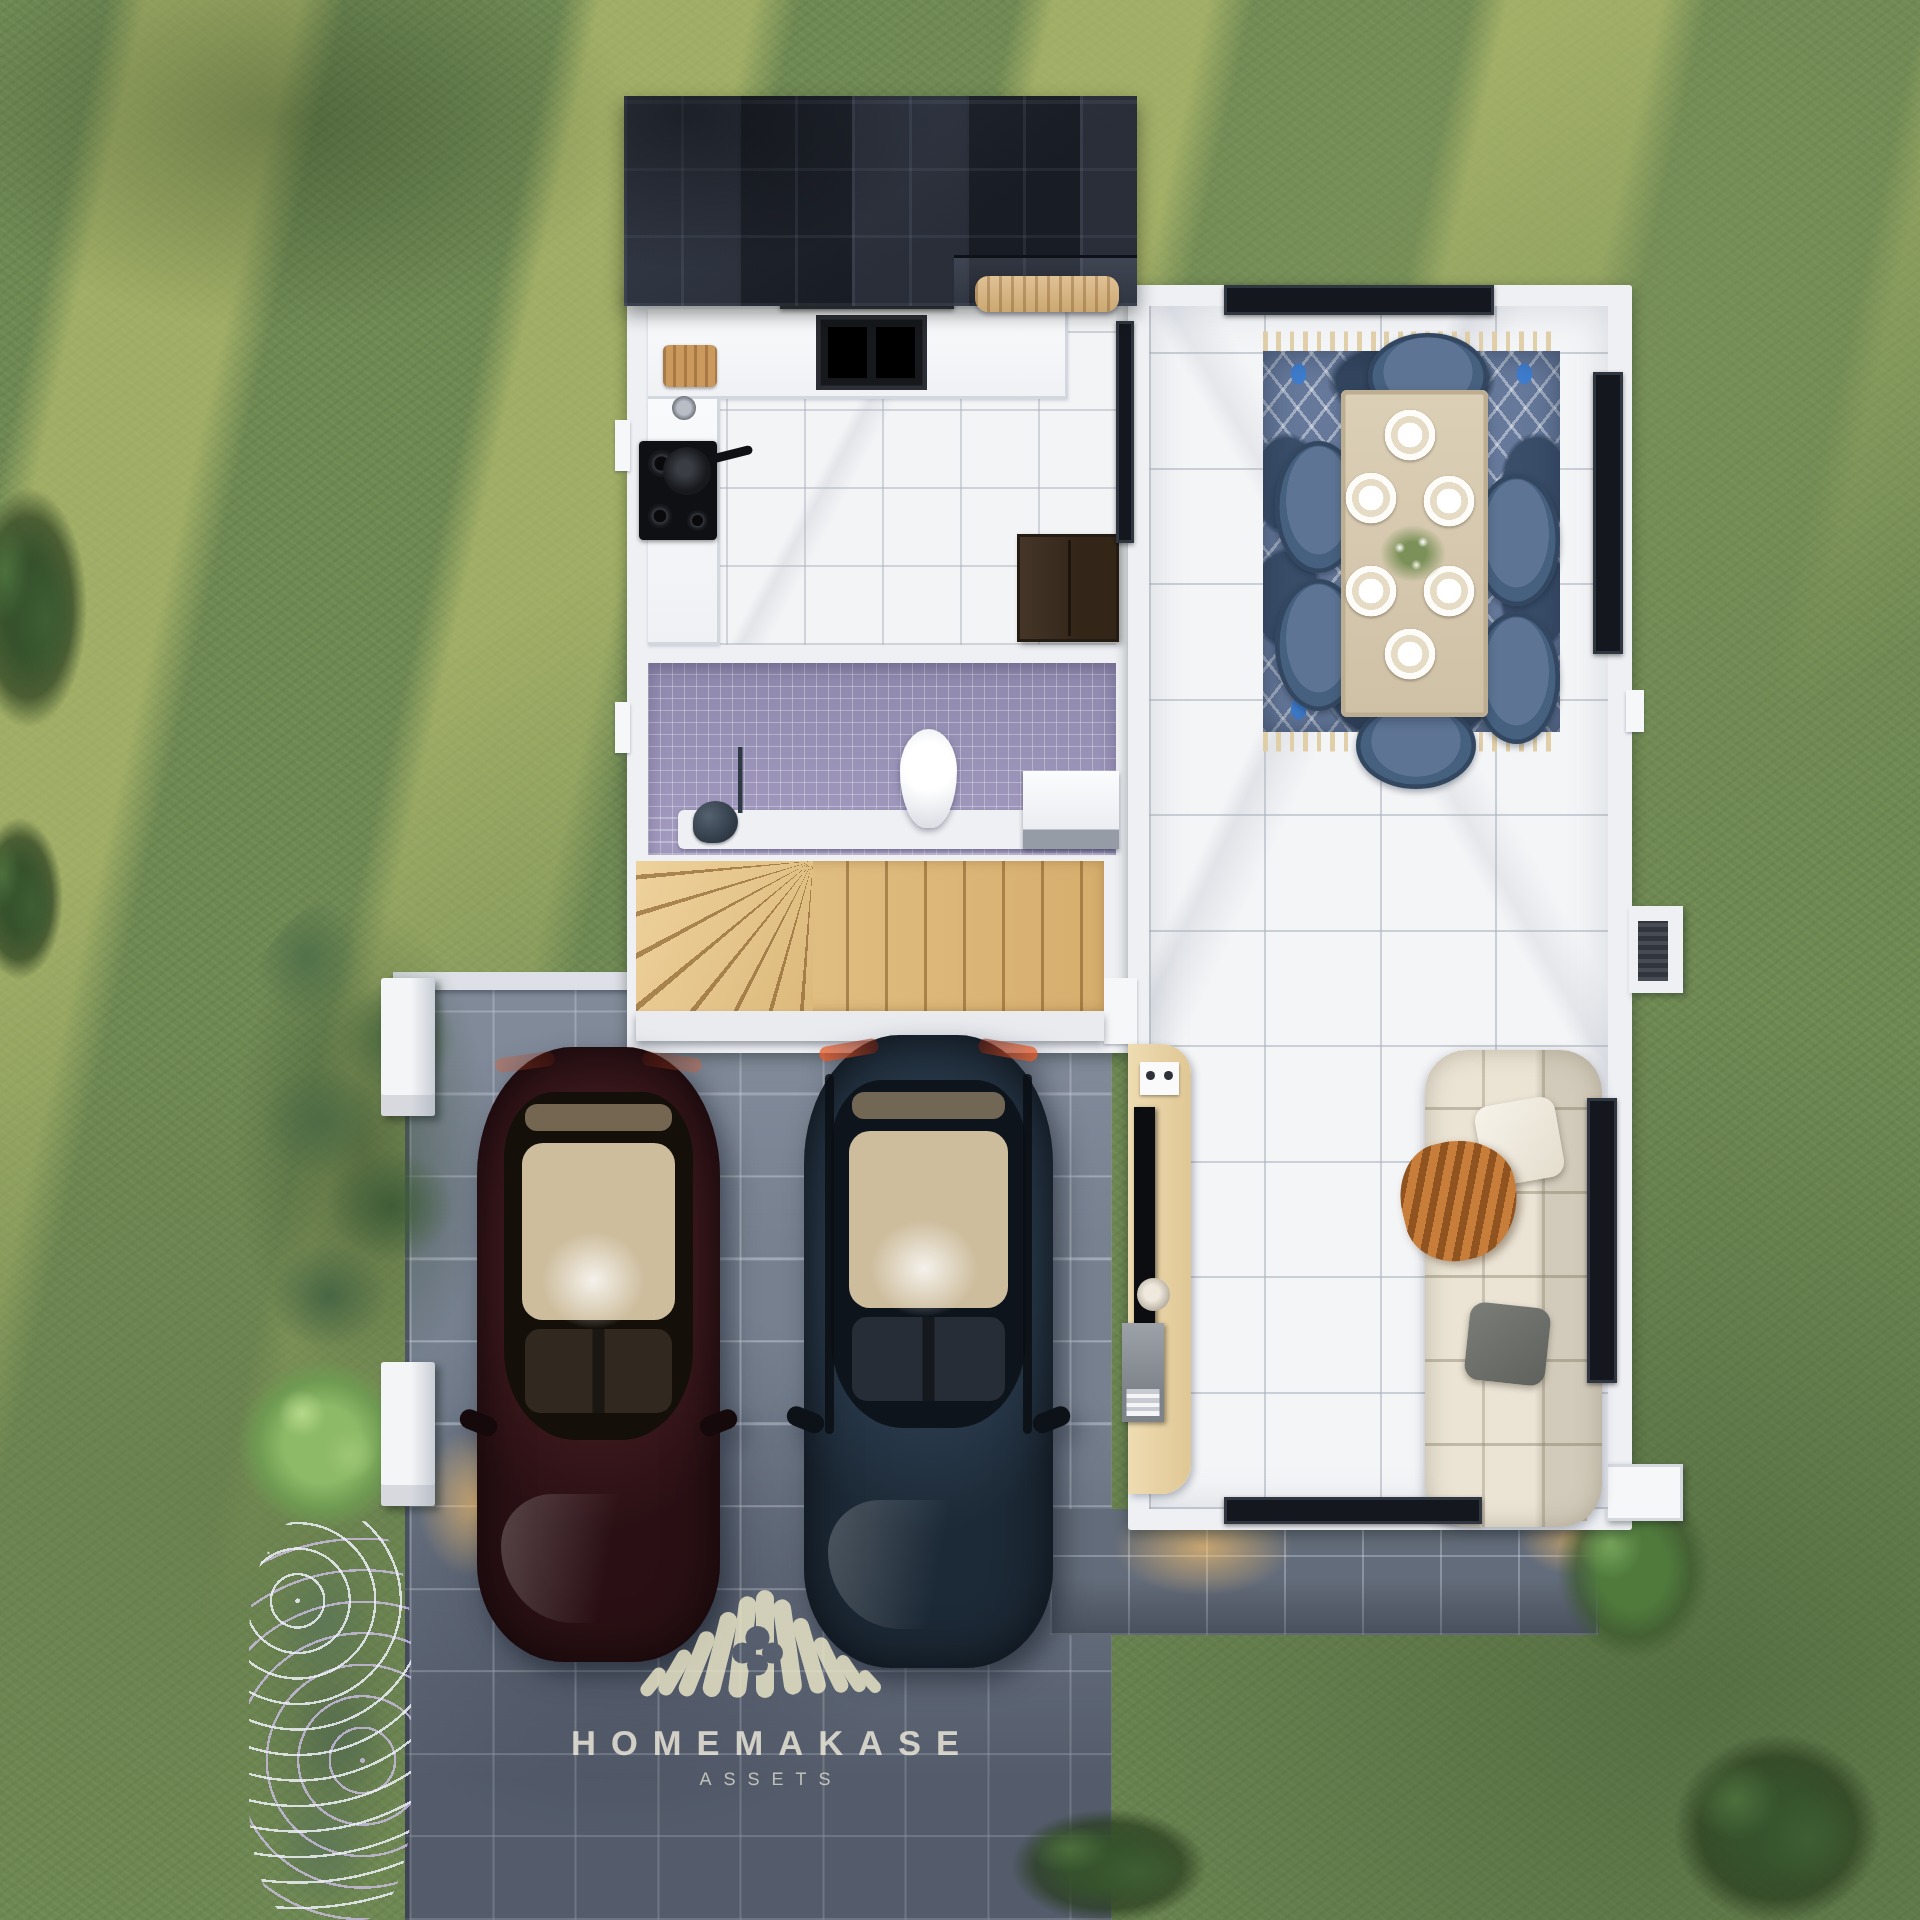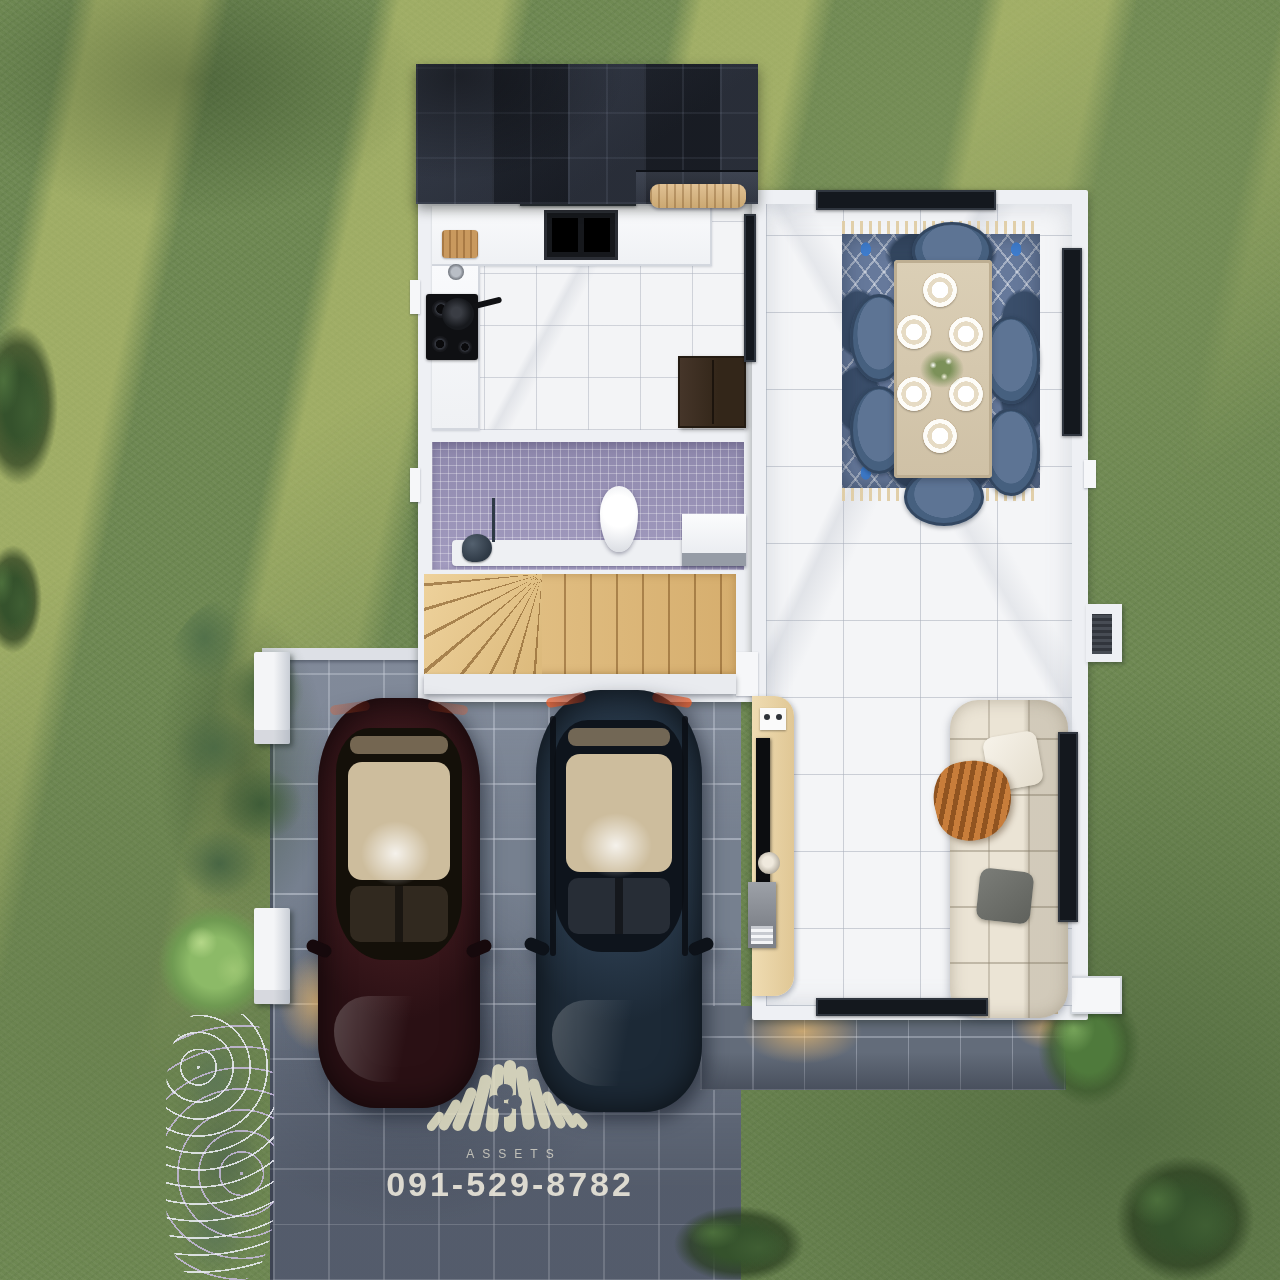--- a/index.html
+++ b/index.html
@@ -415,17 +415,17 @@
         <rect x="49" y="26" width="12" height="58" rx="6" transform="rotate(14 55 55)"></rect>
         <rect x="64" y="16" width="12" height="68" rx="6" transform="rotate(7 70 50)"></rect>
         <rect x="79" y="12" width="12" height="72" rx="6"></rect>
         <rect x="94" y="18" width="12" height="64" rx="6" transform="rotate(-8 100 50)"></rect>
         <rect x="109" y="30" width="11" height="52" rx="5.5" transform="rotate(-16 114 56)"></rect>
         <rect x="124" y="42" width="10" height="40" rx="5" transform="rotate(-26 129 62)"></rect>
         <rect x="138" y="54" width="9" height="28" rx="4.5" transform="rotate(-34 142 68)"></rect>
         <rect x="151" y="64" width="8" height="18" rx="4" transform="rotate(-42 155 73)"></rect>
       </g>
     </svg>
+    <div class="wm-brand">HOMEMAKASE</div>
     <div class="wm-sub">ASSETS</div>
-    <div class="wm-phone">091-529-8782</div>
   </div>
 
 </div>
 
 </body></html>

